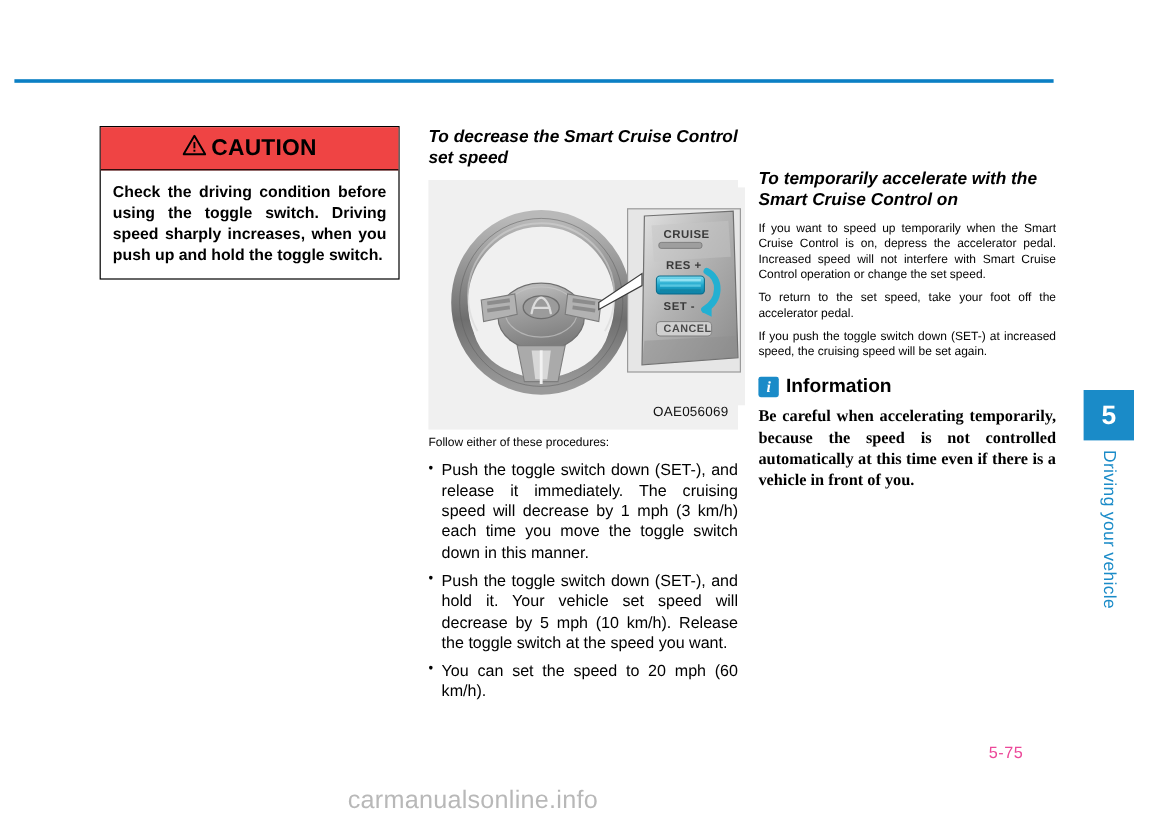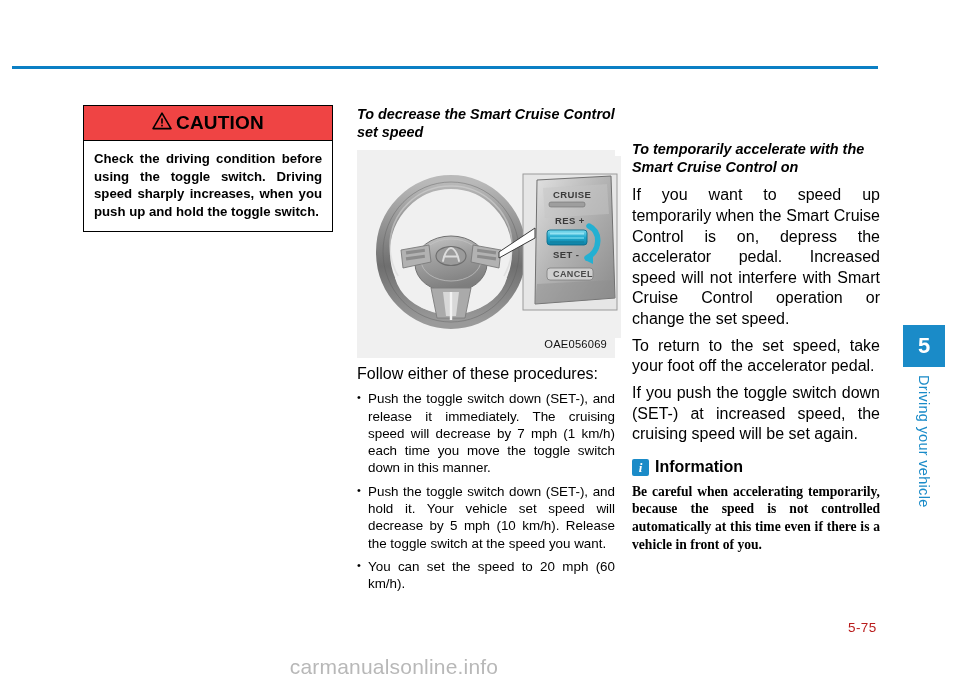--- a/index.html
+++ b/index.html
@@ -104,21 +104,21 @@
     font-size: 11.2px;
     color: #111;
     text-align: right;
     padding: 0 8px 2px 0;
     letter-spacing: 0.2px;
     line-height: 1.2;
   }
 
   
   .body-p {
-    font-size: 16px;
+    font-size: 10px;
     line-height: 1.29;
     color: #000;
     margin: 0 0 6px 0;
     text-align: justify;
     text-justify: inter-word;
   }
   .body-p.last { margin-bottom: 0; }
   .bullet-list { margin: 0; padding: 0; list-style: none; }
   .bullet-item {
     position: relative;
@@ -201,24 +201,24 @@
     font-weight: normal;
     writing-mode: vertical-rl;
     text-orientation: mixed;
     letter-spacing: 0.3px;
     line-height: 42px;
   }
 
   
   .page-num {
     position: absolute;
-    left: 848px;
+    left: 824px;
     top: 620px;
     font-size: 13.5px;
-    color: #b91c1c;
+    color: #ec4899;
     letter-spacing: 0.4px;
   }
   .watermark {
     position: absolute;
     left: 0;
     top: 655px;
     width: 788px;
     text-align: center;
     font-size: 21px;
     color: #b8b8b8;
@@ -349,21 +349,21 @@
 
           <path d="M124,96 L160,72 L160,82 L124,102 Z" fill="#ffffff" stroke="#3a3a3a" stroke-width="1"></path>
         </g>
       </svg>
       <div class="fig-caption">OAE056069</div>
     </div>
 
     <p class="body-p">Follow either of these procedures:</p>
 
     <ul class="bullet-list">
-      <li class="bullet-item">Push the toggle switch down (SET-), and release it immediately. The cruising speed will decrease by 7 mph (1 km/h) each time you move the toggle switch down in this manner.</li>
+      <li class="bullet-item">Push the toggle switch down (SET-), and release it immediately. The cruising speed will decrease by 1 mph (3 km/h) each time you move the toggle switch down in this manner.</li>
       <li class="bullet-item">Push the toggle switch down (SET-), and hold it. Your vehicle set speed will decrease by 5 mph (10 km/h). Release the toggle switch at the speed you want.</li>
       <li class="bullet-item">You can set the speed to 20 mph (60 km/h).</li>
     </ul>
   </div>
 
   <div class="col col-right">
 
     <h2 class="sec-head">To temporarily accelerate with the Smart Cruise Control on</h2>
 
     <p class="body-p">If you want to speed up temporarily when the Smart Cruise Control is on, depress the accelerator pedal. Increased speed will not interfere with Smart Cruise Control operation or change the set speed.</p>

